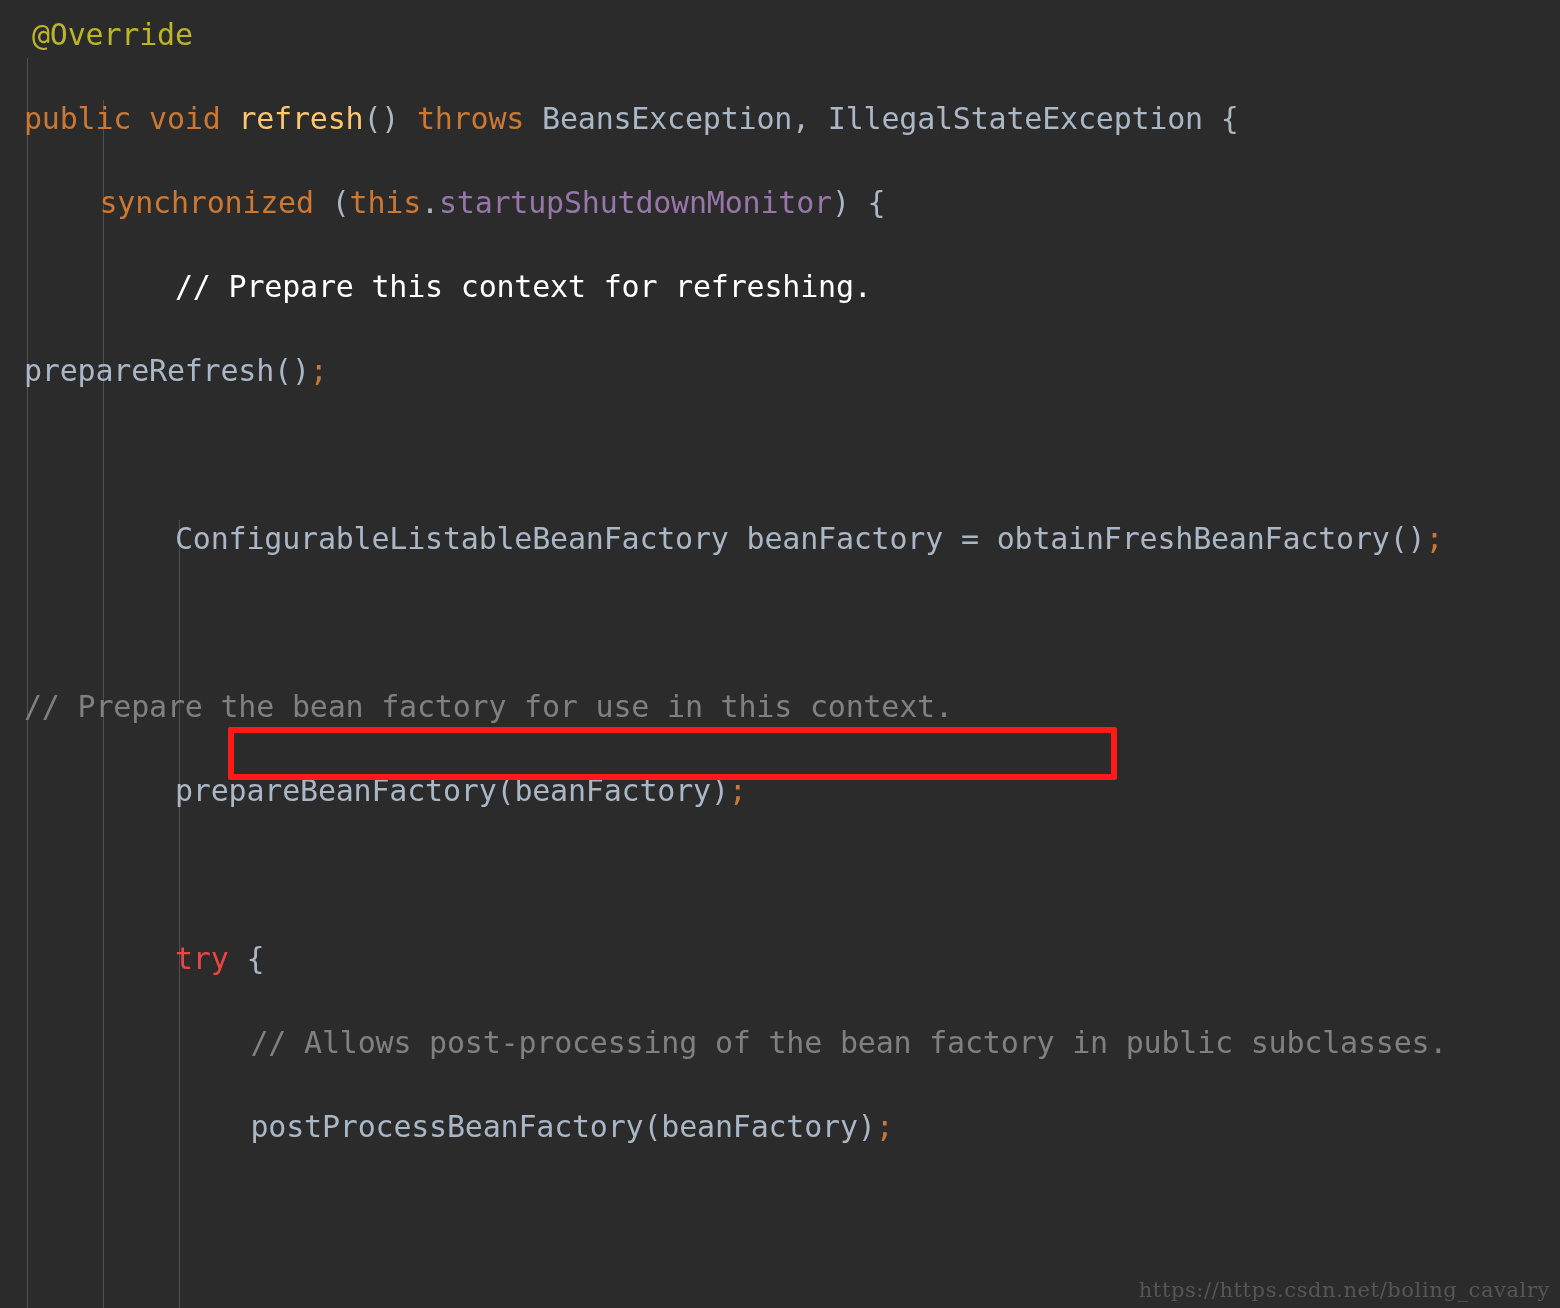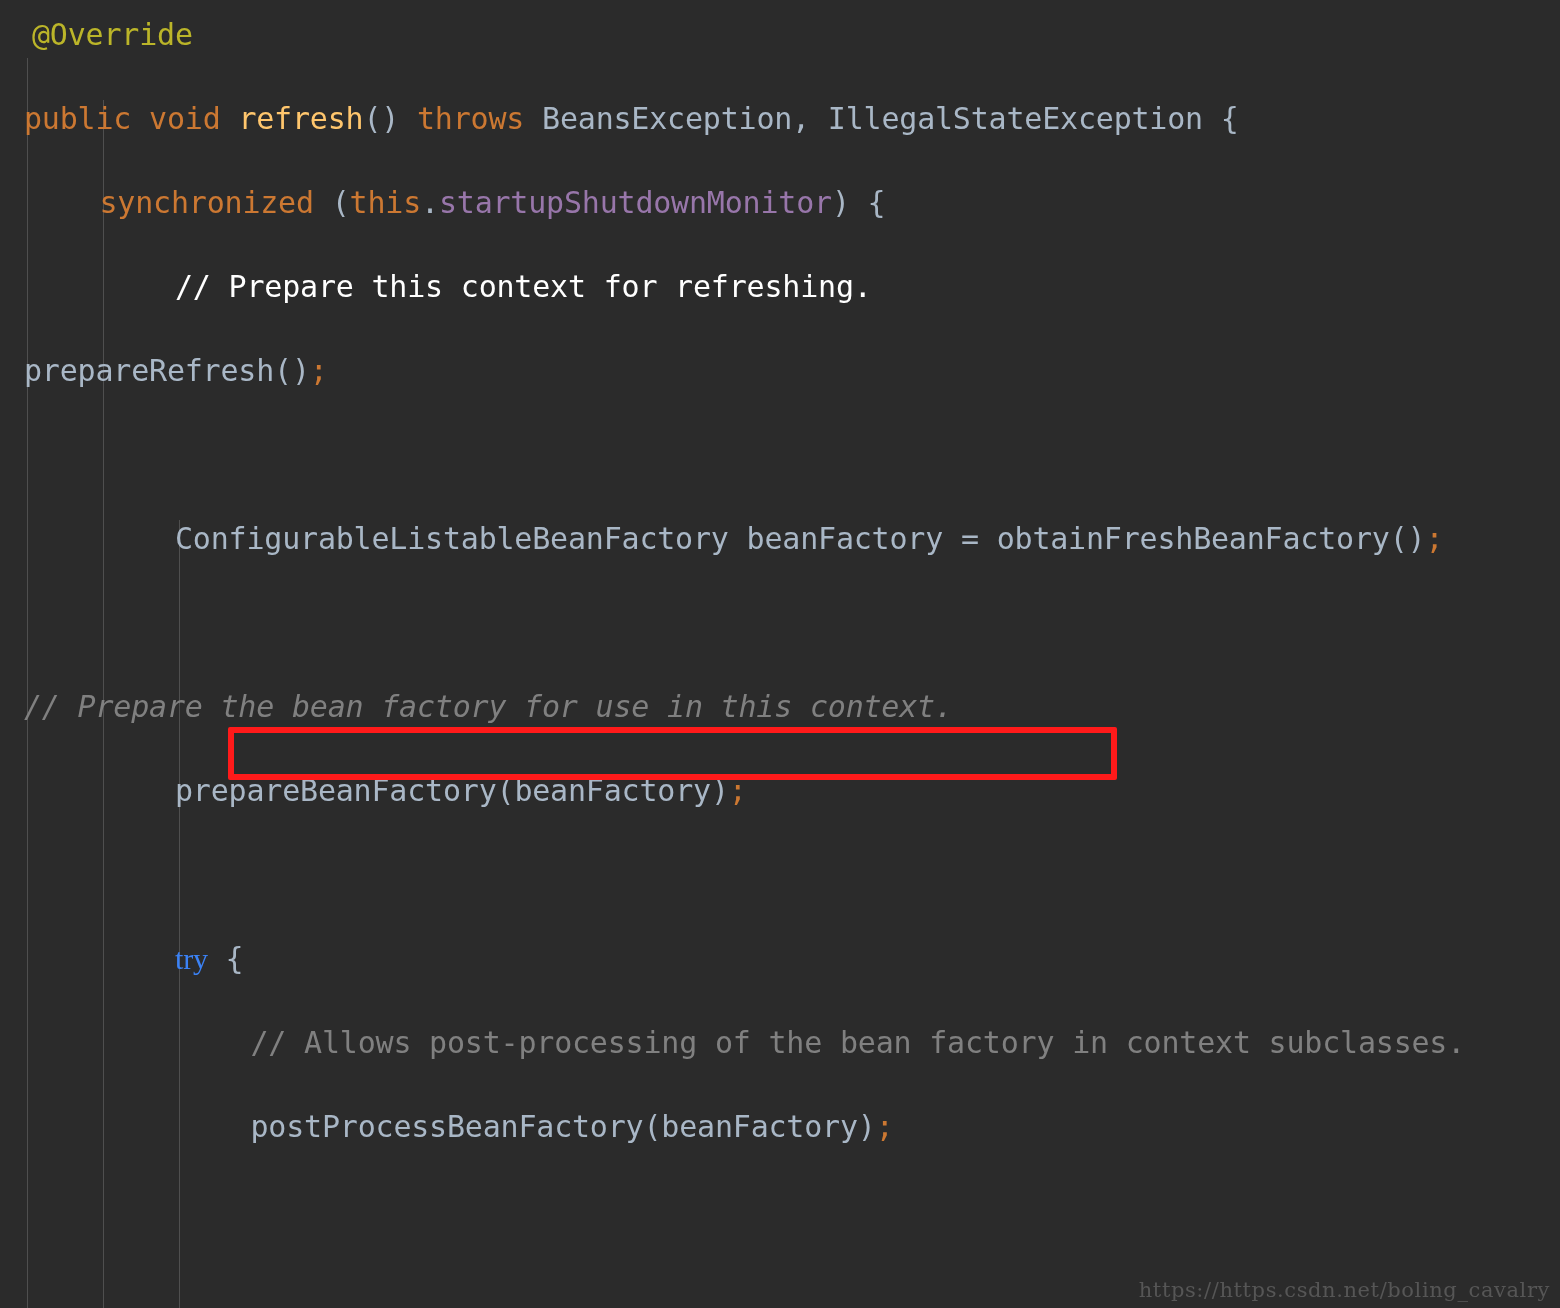--- a/index.html
+++ b/index.html
@@ -100,25 +100,25 @@
     </div>
 
   <pre id="code" style="color: rgb(169, 183, 198); font-size: 30px; line-height: 42px;"><span class="line" style="padding-left: 32px;"><span class="tok-annotation" style="color: rgb(187, 181, 41);">@Override</span></span>
 <span class="line" style="padding-left: 24px;"><span class="tok-keyword" style="color: rgb(204, 120, 50);">public</span><span class="tok-ident" style="color: rgb(169, 183, 198);"> </span><span class="tok-keyword" style="color: rgb(204, 120, 50);">void</span><span class="tok-ident" style="color: rgb(169, 183, 198);"> </span><span class="tok-method" style="color: rgb(255, 198, 109);">refresh</span><span class="tok-punct" style="color: rgb(169, 183, 198);">() </span><span class="tok-keyword" style="color: rgb(204, 120, 50);">throws</span><span class="tok-ident" style="color: rgb(169, 183, 198);"> </span><span class="tok-type" style="color: rgb(169, 183, 198);">BeansException</span><span class="tok-punct" style="color: rgb(169, 183, 198);">, </span><span class="tok-type" style="color: rgb(169, 183, 198);">IllegalStateException</span><span class="tok-punct" style="color: rgb(169, 183, 198);"> {</span></span>
 <span class="line" style="padding-left: 99.5px;"><span class="tok-keyword" style="color: rgb(204, 120, 50);">synchronized</span><span class="tok-punct" style="color: rgb(169, 183, 198);"> (</span><span class="tok-keyword" style="color: rgb(204, 120, 50);">this</span><span class="tok-punct" style="color: rgb(169, 183, 198);">.</span><span class="tok-field" style="color: rgb(152, 118, 170);">startupShutdownMonitor</span><span class="tok-punct" style="color: rgb(169, 183, 198);">) {</span></span>
 <span class="line" style="padding-left: 175px;"><span class="tok-comment" style="color: #ffffff;">// Prepare this context for refreshing.</span></span>
 <span class="line" style=""><span class="tok-ident" style="color: rgb(169, 183, 198);">prepareRefresh</span><span class="tok-punct" style="color: rgb(169, 183, 198);">()</span><span class="tok-semi" style="color: rgb(204, 120, 50);">;</span></span>
 <span class="line" style="padding-left: 175px;">​</span>
 <span class="line" style="padding-left: 175px;"><span class="tok-type" style="color: rgb(169, 183, 198);">ConfigurableListableBeanFactory</span><span class="tok-ident" style="color: rgb(169, 183, 198);"> </span><span class="tok-ident" style="color: rgb(169, 183, 198);">beanFactory</span><span class="tok-punct" style="color: rgb(169, 183, 198);"> = </span><span class="tok-ident" style="color: rgb(169, 183, 198);">obtainFreshBeanFactory</span><span class="tok-punct" style="color: rgb(169, 183, 198);">()</span><span class="tok-semi" style="color: rgb(204, 120, 50);">;</span></span>
 <span class="line" style="padding-left: 175px;">​</span>
-<span class="line" style=" font-style: italic;"><span class="tok-comment" style="color: rgb(128, 128, 128);">// Prepare the bean factory for use in this context.</span></span>
+<span class="line" style=""><span class="tok-comment" style="color: rgb(128, 128, 128);">// Prepare the bean factory for use in this context.</span></span>
 <span class="line" style="padding-left: 175px;"><span class="tok-ident" style="color: rgb(169, 183, 198);">prepareBeanFactory</span><span class="tok-punct" style="color: rgb(169, 183, 198);">(</span><span class="tok-ident" style="color: rgb(169, 183, 198);">beanFactory</span><span class="tok-punct" style="color: rgb(169, 183, 198);">)</span><span class="tok-semi" style="color: rgb(204, 120, 50);">;</span></span>
 <span class="line" style="padding-left: 175px;">​</span>
-<span class="line" style="padding-left: 175px;"><span class="tok-keyword" style="color: #3b82f6; font-family: Liberation Serif, serif;">try</span><span class="tok-punct" style="color: rgb(169, 183, 198);"> {</span></span>
-<span class="line" style="padding-left: 250.5px;"><span class="tok-comment" style="color: rgb(128, 128, 128);">// Allows post-processing of the bean factory in context subclasses.</span></span>
+<span class="line" style="padding-left: 175px;"><span class="tok-keyword" style="color: #ef4444;">try</span><span class="tok-punct" style="color: rgb(169, 183, 198);"> {</span></span>
+<span class="line" style="padding-left: 250.5px;"><span class="tok-comment" style="color: rgb(128, 128, 128);">// Allows post-processing of the bean factory in public subclasses.</span></span>
 <span class="line" style="padding-left: 250.5px;"><span class="tok-ident" style="color: rgb(169, 183, 198);">postProcessBeanFactory</span><span class="tok-punct" style="color: rgb(169, 183, 198);">(</span><span class="tok-ident" style="color: rgb(169, 183, 198);">beanFactory</span><span class="tok-punct" style="color: rgb(169, 183, 198);">)</span><span class="tok-semi" style="color: rgb(204, 120, 50);">;</span></span>
 <span class="line" style="padding-left: 250.5px;">​</span>
 
 
 
 
 
 
 
 

